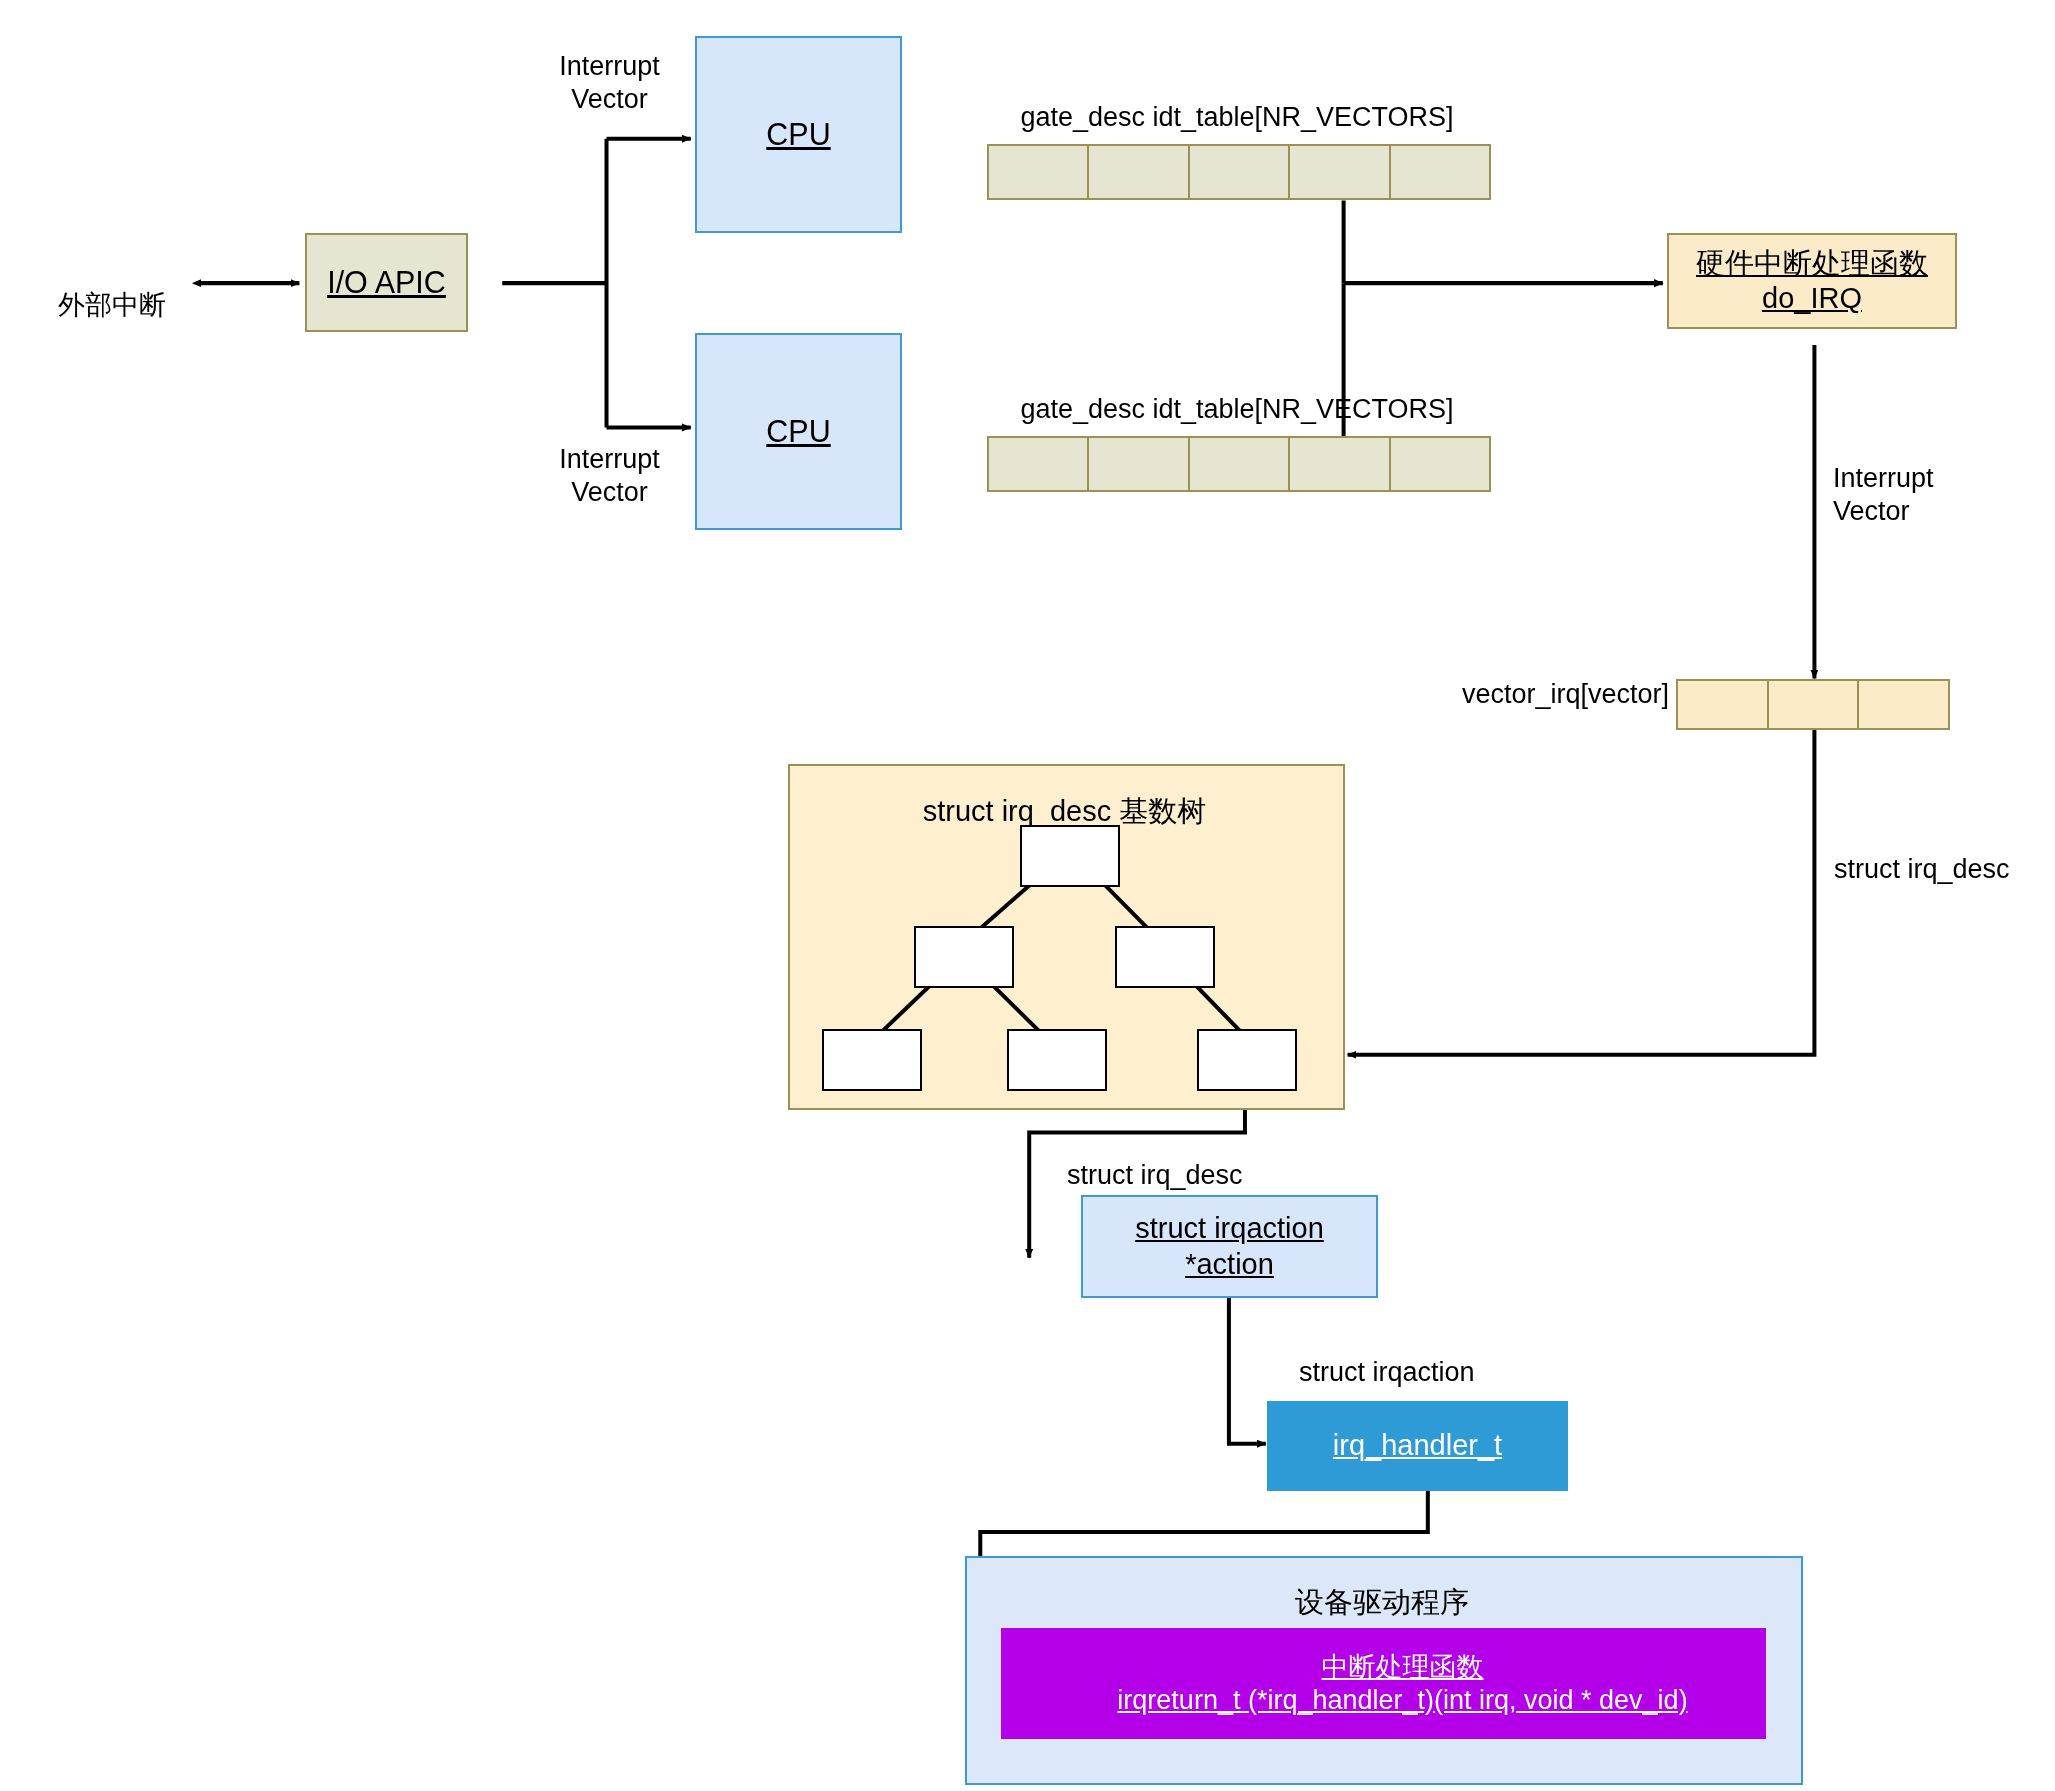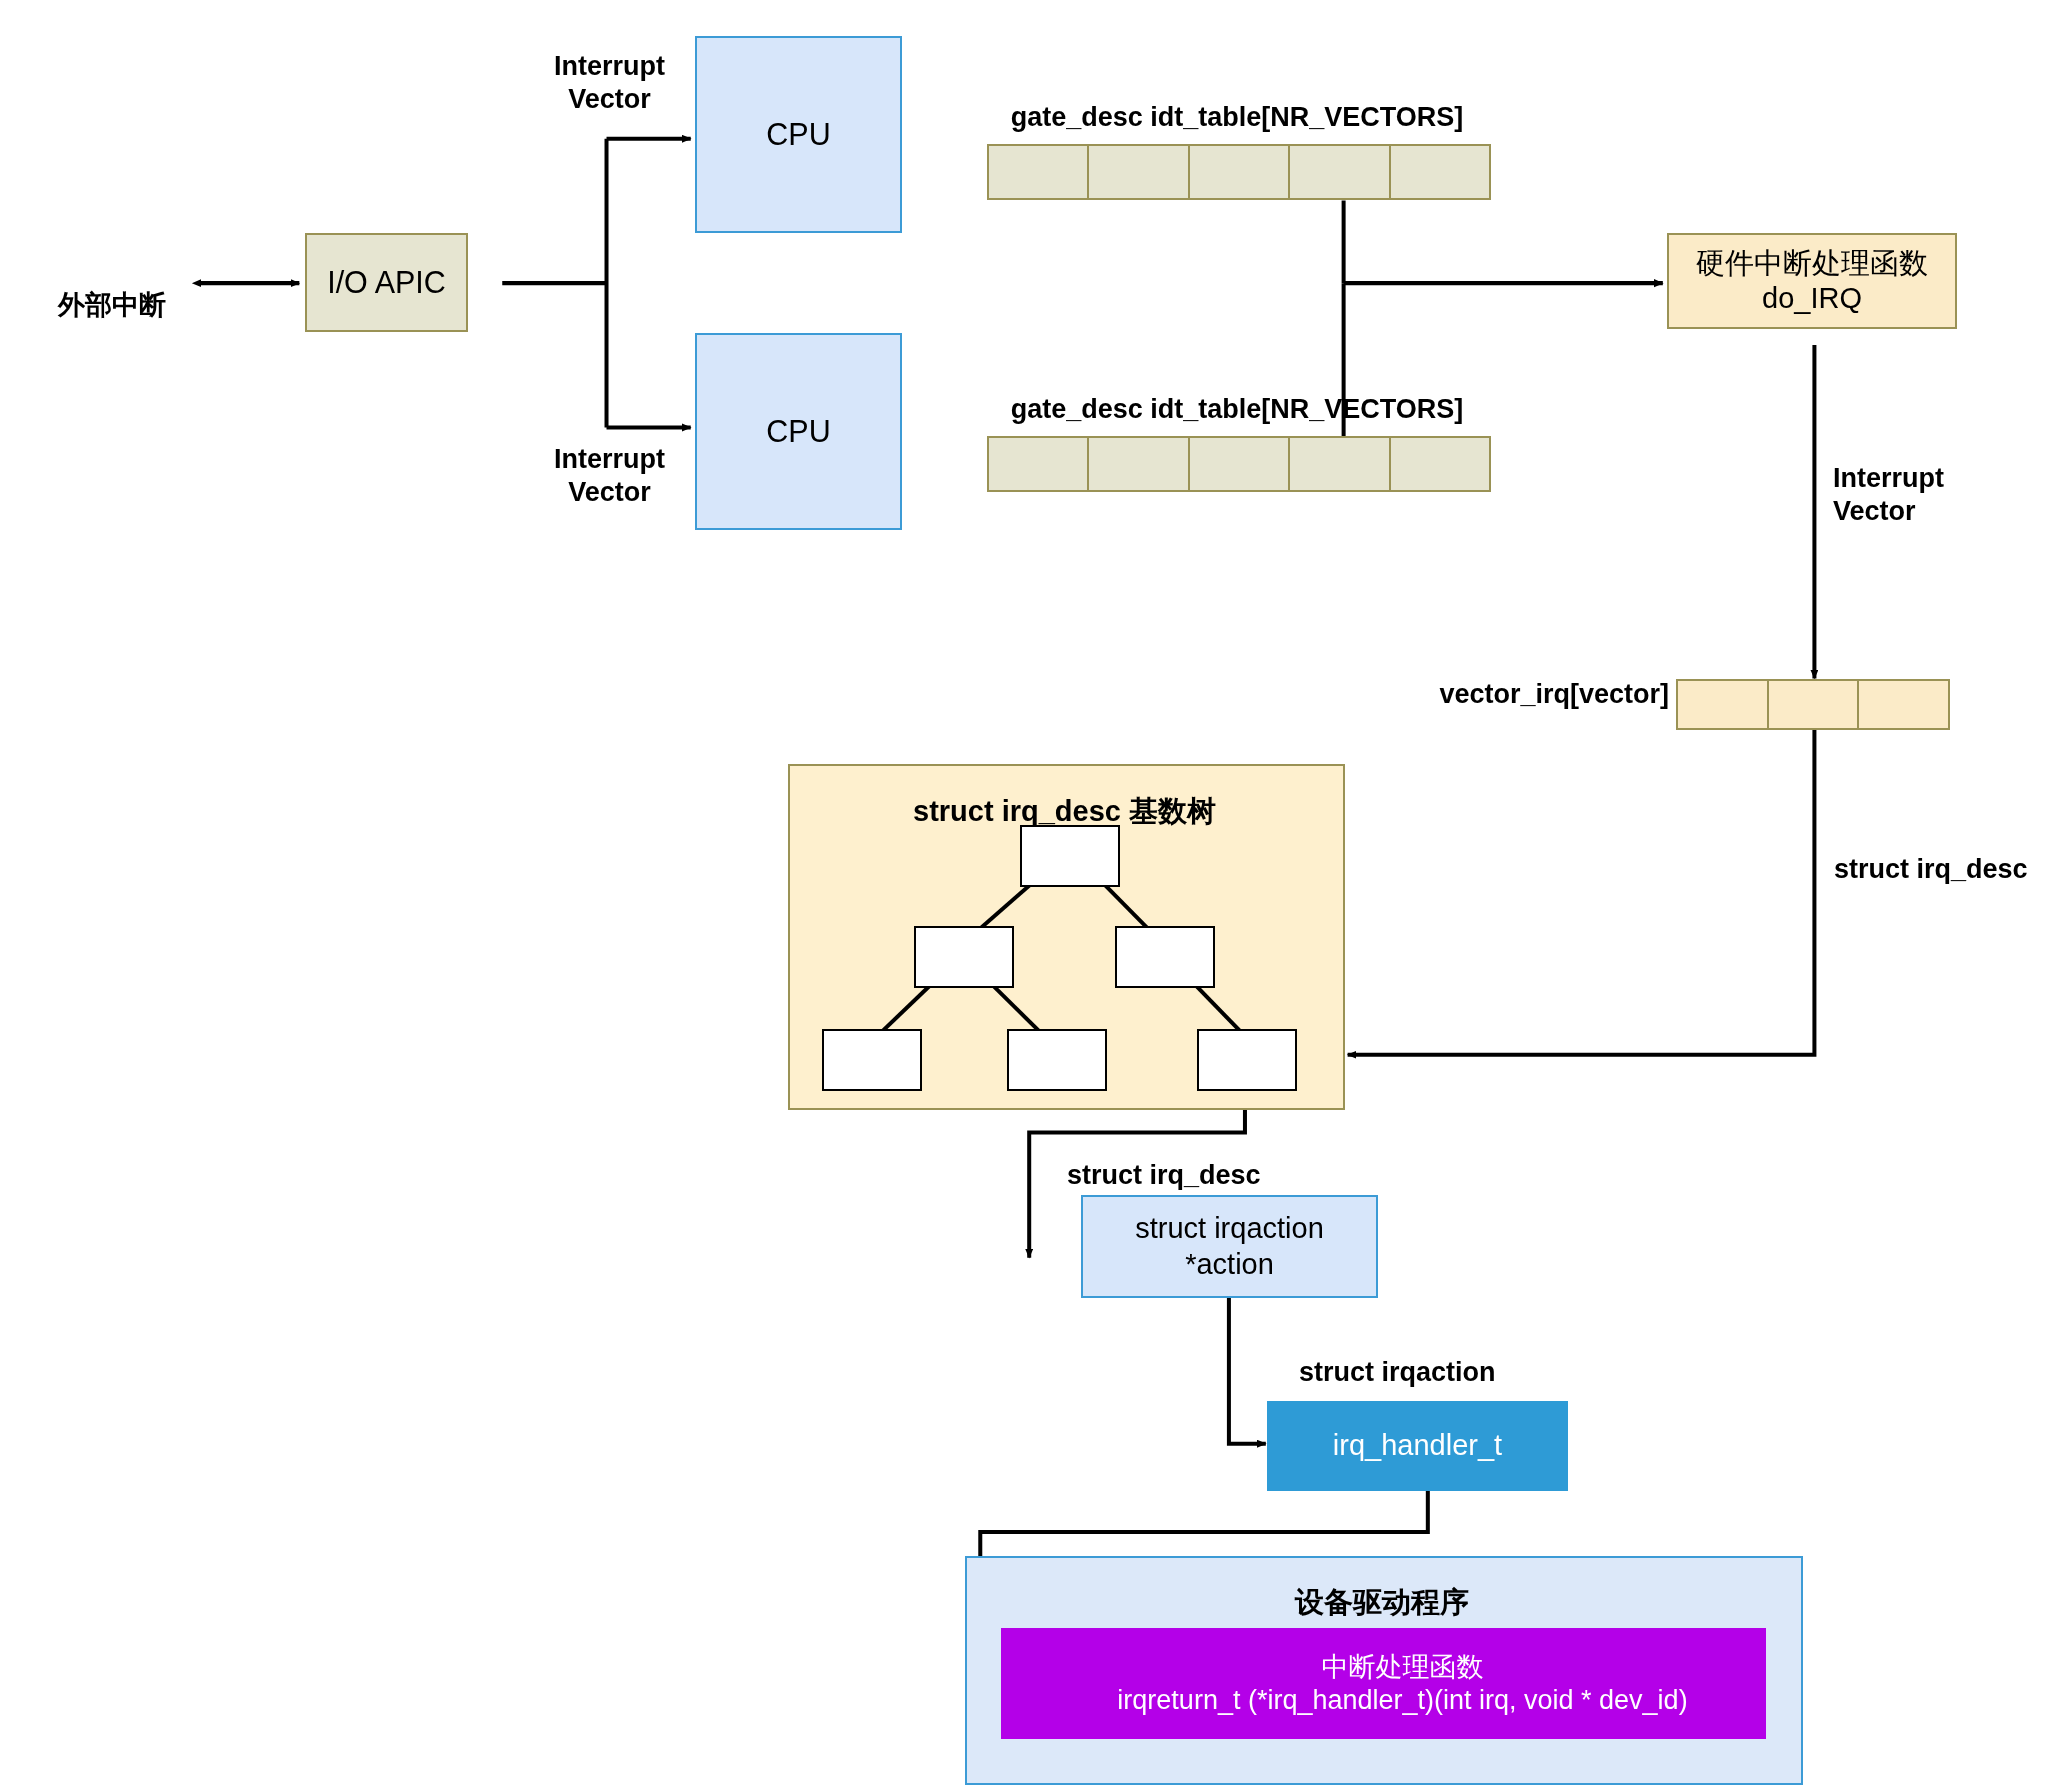--- a/index.html
+++ b/index.html
@@ -16,29 +16,29 @@
     overflow: hidden;
   }
   .node {
     position: absolute;
     box-sizing: border-box;
     display: flex;
     align-items: center;
     justify-content: center;
     text-align: center;
     line-height: 1.22;
+    text-decoration: underline;
   }
   .lbl {
     position: absolute;
     box-sizing: border-box;
     text-align: center;
     color: #000;
     line-height: 1.24;
     white-space: pre;
-    font-weight: bold;
   }
   
   .khaki {
     background: #E6E5D1;
     border: 2.4px solid #9A9255;
     color: #000;
   }
   .bluebox {
     background: #D7E6FA;
     border: 2.4px solid #3C9BD6;

